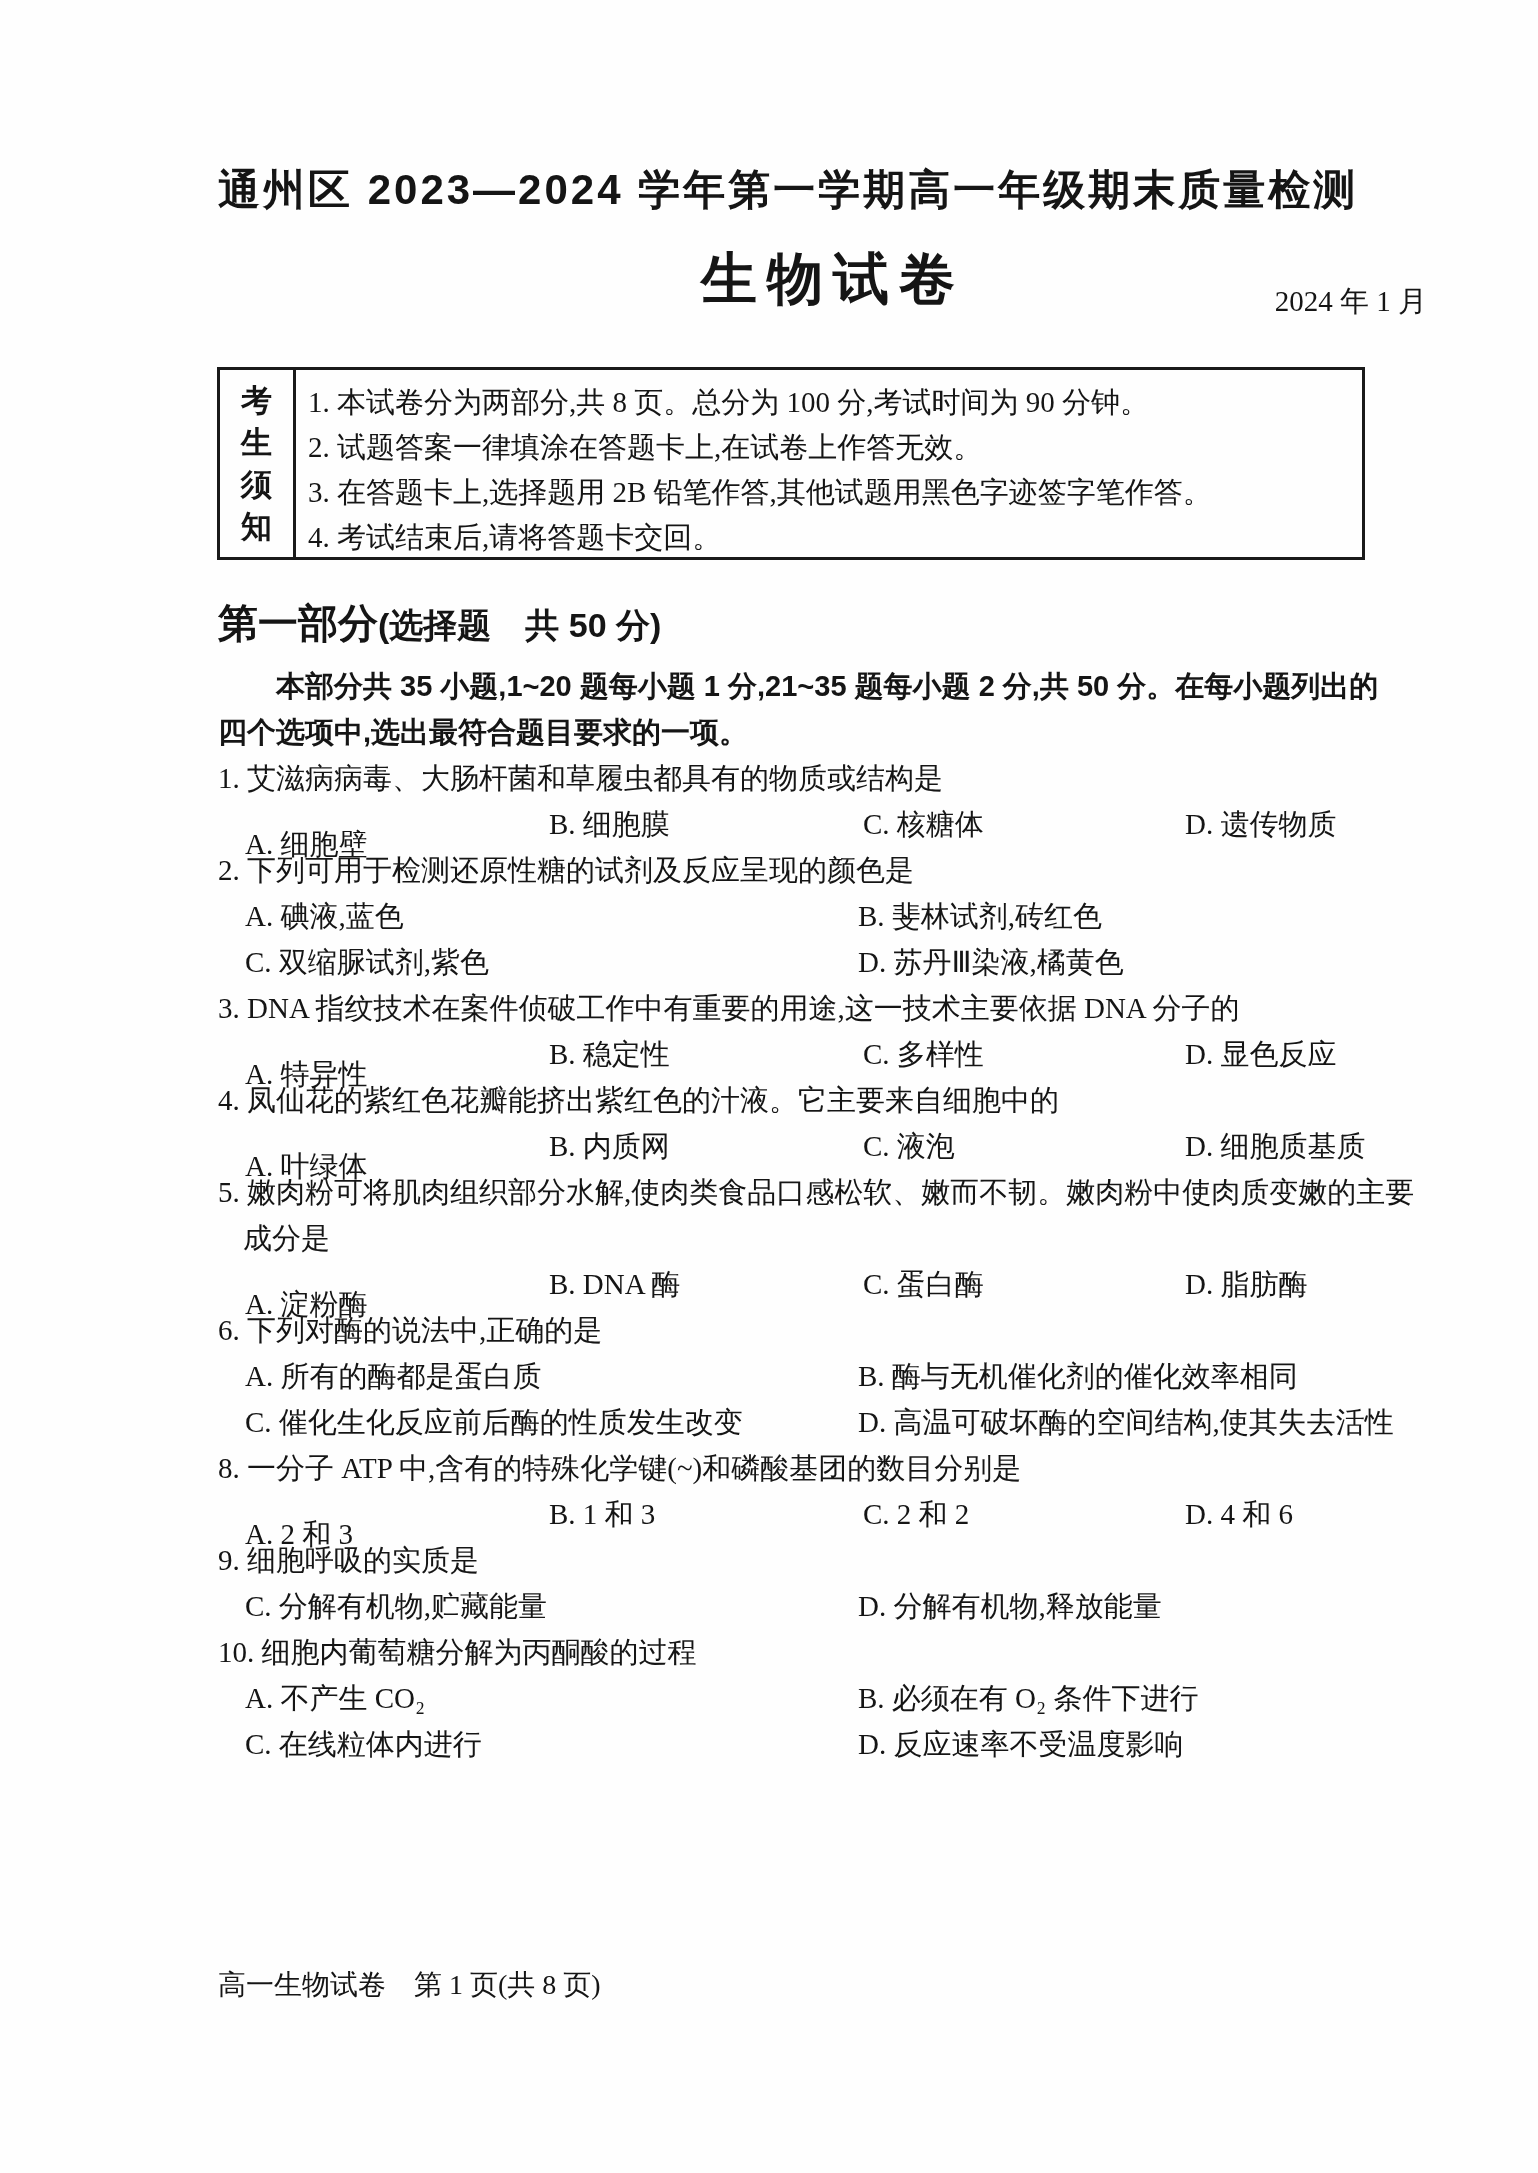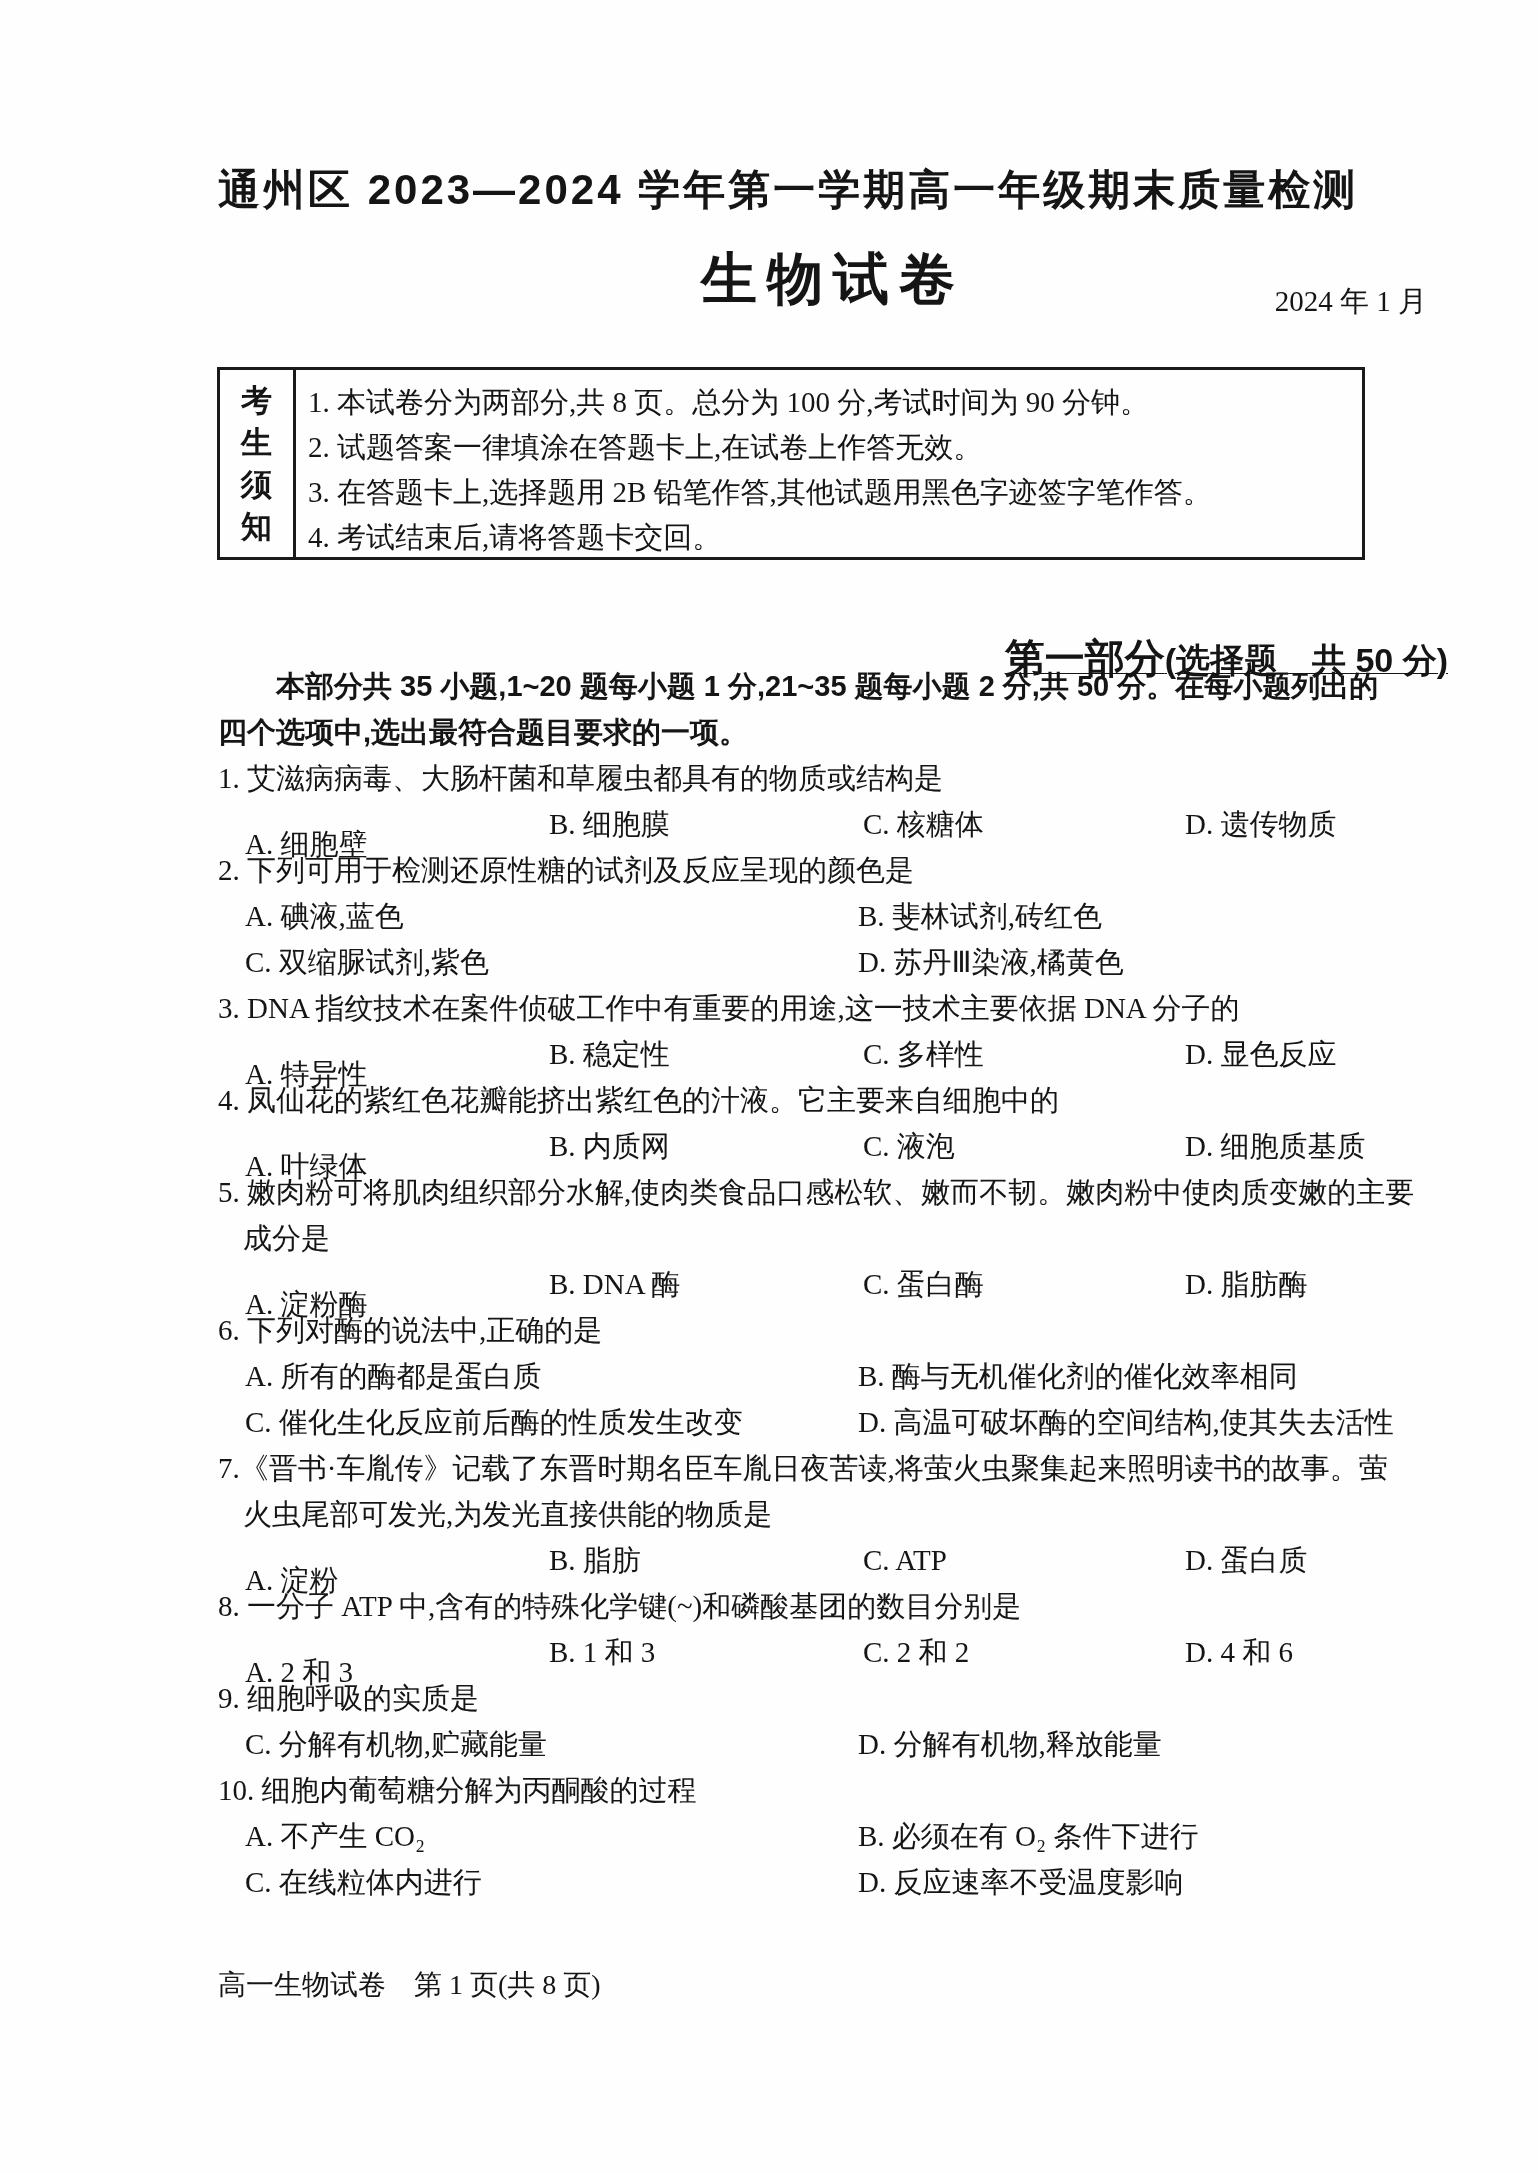--- a/index.html
+++ b/index.html
@@ -79,28 +79,27 @@
     padding: 10px 0 0 12px;
   }
   .notice-line {
     height: 45px;
     line-height: 45px;
     font-size: 29px;
     white-space: nowrap;
   }
   .section-heading {
     position: absolute;
-    top: 631px;
-    left: 218px;
-    width: 1230px;
-    text-align: right;
-    font-family: "Liberation Sans", sans-serif;
-    font-weight: bold;
-    white-space: nowrap;
-    text-decoration: underline;
+    top: 596px;
+    left: 218px;
+    width: 1230px;
+    text-align: left;
+    font-family: "Liberation Sans", sans-serif;
+    font-weight: bold;
+    white-space: nowrap;
   }
   .sh-main { font-size: 40px; }
   .sh-sub  { font-size: 34px; }
   .content {
     position: absolute;
     top: 663px;
     left: 218px;
     width: 1230px;
   }
   .line {
@@ -228,30 +227,20 @@
       <div class="line">
         <span class="opt t0">A. 所有的酶都是蛋白质</span>
         <span class="opt t1">B. 酶与无机催化剂的催化效率相同</span>
       </div>
       <div class="line">
         <span class="opt t1">D. 高温可破坏酶的空间结构,使其失去活性</span>
         <span class="opt t0">C. 催化生化反应前后酶的性质发生改变</span>
       </div>
     </div>
 
-    <div class="q">
-      <div class="line">7.《晋书·车胤传》记载了东晋时期名臣车胤日夜苦读,将萤火虫聚集起来照明读书的故事。萤</div>
-      <div class="line cont">火虫尾部可发光,为发光直接供能的物质是</div>
-      <div class="line">
-        <span class="opt p0">A. 淀粉</span>
-        <span class="opt p1">B. 脂肪</span>
-        <span class="opt p2">C. ATP</span>
-        <span class="opt p3">D. 蛋白质</span>
-      </div>
-    </div>
 
     <div class="q">
       <div class="line">8. 一分子 ATP 中,含有的特殊化学键(~)和磷酸基团的数目分别是</div>
       <div class="line">
         <span class="opt p0">A. 2 和 3</span>
         <span class="opt p1">B. 1 和 3</span>
         <span class="opt p2">C. 2 和 2</span>
         <span class="opt p3">D. 4 和 6</span>
       </div>
     </div>

